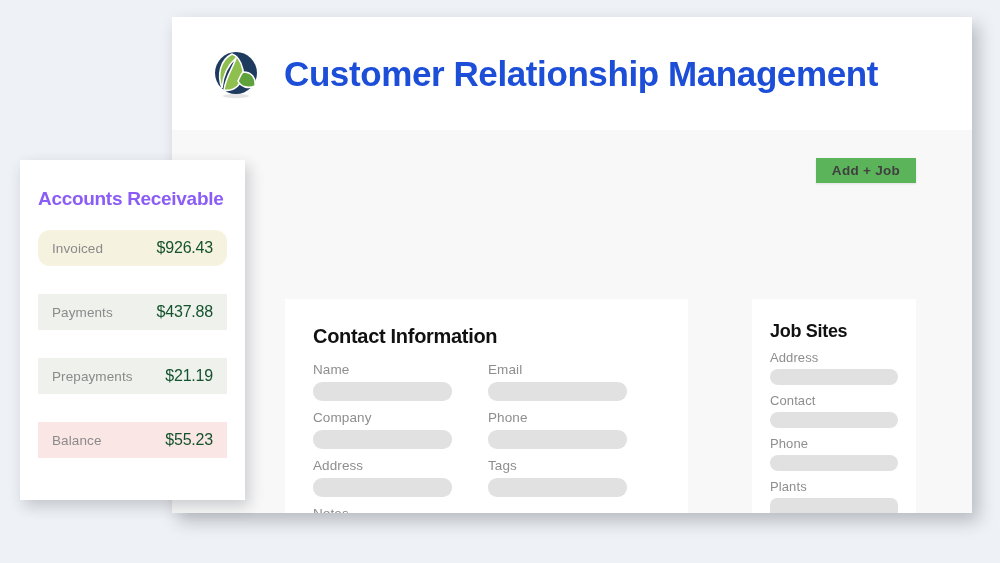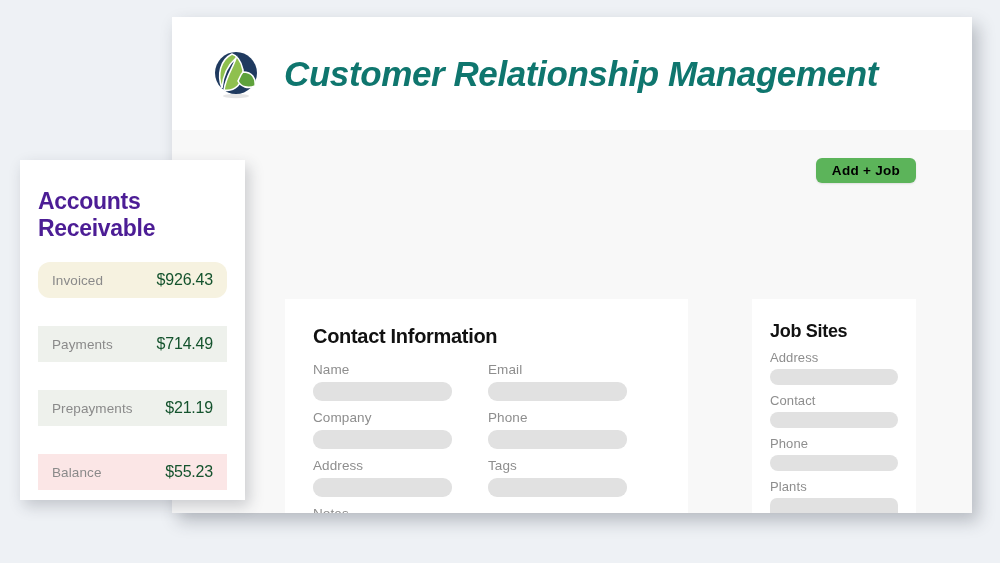--- a/index.html
+++ b/index.html
@@ -41,44 +41,43 @@
     height: 52px;
     flex: 0 0 52px;
     position: relative;
     margin-right: 22px;
   }
   #app-logo svg { display: block; }
 
   #app-title {
     font-size: 35px;
     font-weight: bold;
-    color: #0f766e;
+    color: #1d4ed8;
     letter-spacing: -0.4px;
     white-space: nowrap;
-    font-style: italic;
   }
 
   #app-body {
     position: relative;
     height: 383px;
     background: #f8f8f8;
     box-sizing: border-box;
   }
 
   
   #add-job-button {
     position: absolute;
     left: 644px;
     top: 28px;
     width: 100px;
     height: 25px;
     border: none;
-    border-radius: 6px;
+    border-radius: 0;
     background: #5cb45a;
-    color: #000000;
+    color: #404040;
     font-family: "Liberation Sans", sans-serif;
     font-size: 13.5px;
     font-weight: bold;
     letter-spacing: 0.3px;
     cursor: pointer;
     padding: 0;
     box-shadow: 0 1px 2px rgba(0,0,0,0.10);
   }
 
   
@@ -179,23 +178,23 @@
     width: 225px;
     height: 340px;
     background: #ffffff;
     box-shadow: 4px 6px 14px rgba(40,45,60,0.22);
     box-sizing: border-box;
     padding: 22px 18px 0 18px;
     z-index: 5;
   }
 
   #ar-title {
-    font-size: 23px;
+    font-size: 19px;
     font-weight: bold;
-    color: #4c1d95;
+    color: #8b5cf6;
     letter-spacing: -0.3px;
     margin: 6px 0 20px 0;
   }
 
   .ar-row {
     display: flex;
     align-items: center;
     justify-content: space-between;
     height: 36px;
     padding: 0 14px 0 14px;
@@ -300,21 +299,21 @@
 
 <div id="ar-card">
   <h2 id="ar-title">Accounts Receivable</h2>
 
   <div class="ar-row" id="ar-row-invoiced" style="background: rgb(246, 242, 224); border-radius: 12px;">
     <span class="ar-label">Invoiced</span>
     <span class="ar-value">$926.43</span>
   </div>
   <div class="ar-row" id="ar-row-payments" style="background: rgb(238, 241, 236); gap: 10px;">
     <span class="ar-label">Payments</span>
-    <span class="ar-value">$714.49</span>
+    <span class="ar-value">$437.88</span>
   </div>
   <div class="ar-row" id="ar-row-prepayments" style="background: rgb(238, 241, 236);">
     <span class="ar-label">Prepayments</span>
     <span class="ar-value">$21.19</span>
   </div>
   <div class="ar-row" id="ar-row-balance" style="background: rgb(251, 230, 230); text-align: right;">
     <span class="ar-label">Balance</span>
     <span class="ar-value">$55.23</span>
   </div>
 </div>

